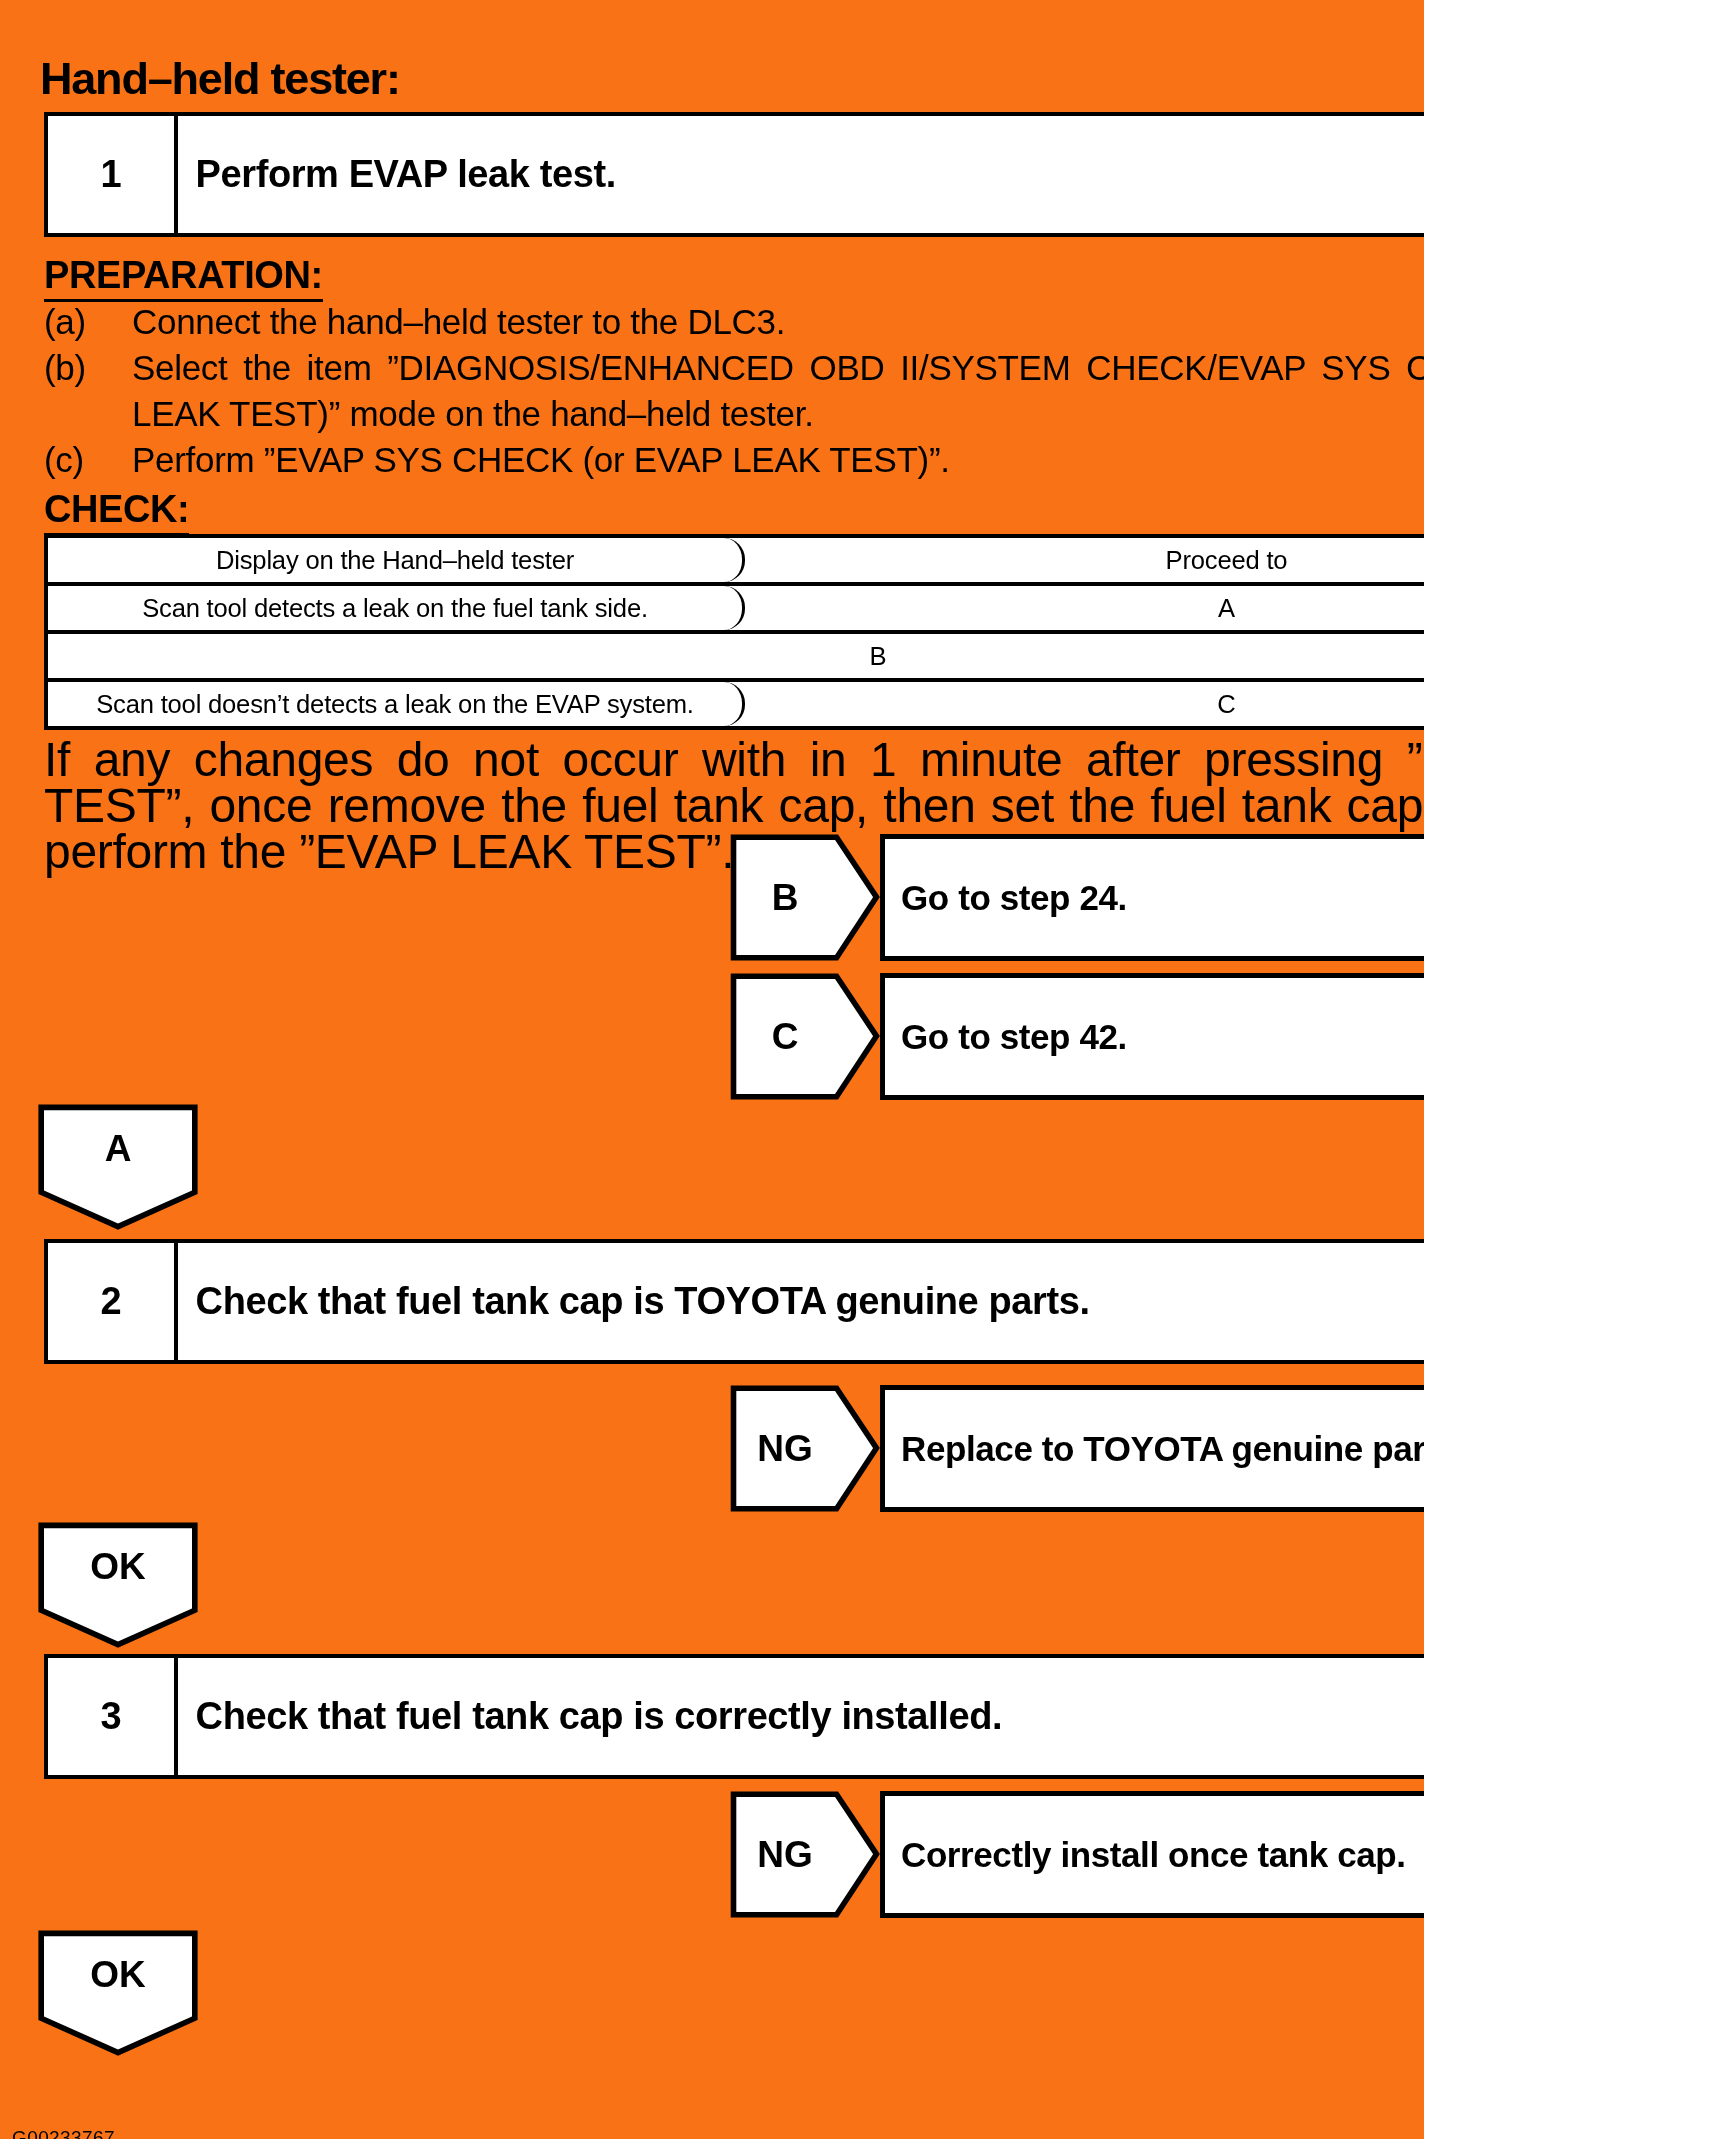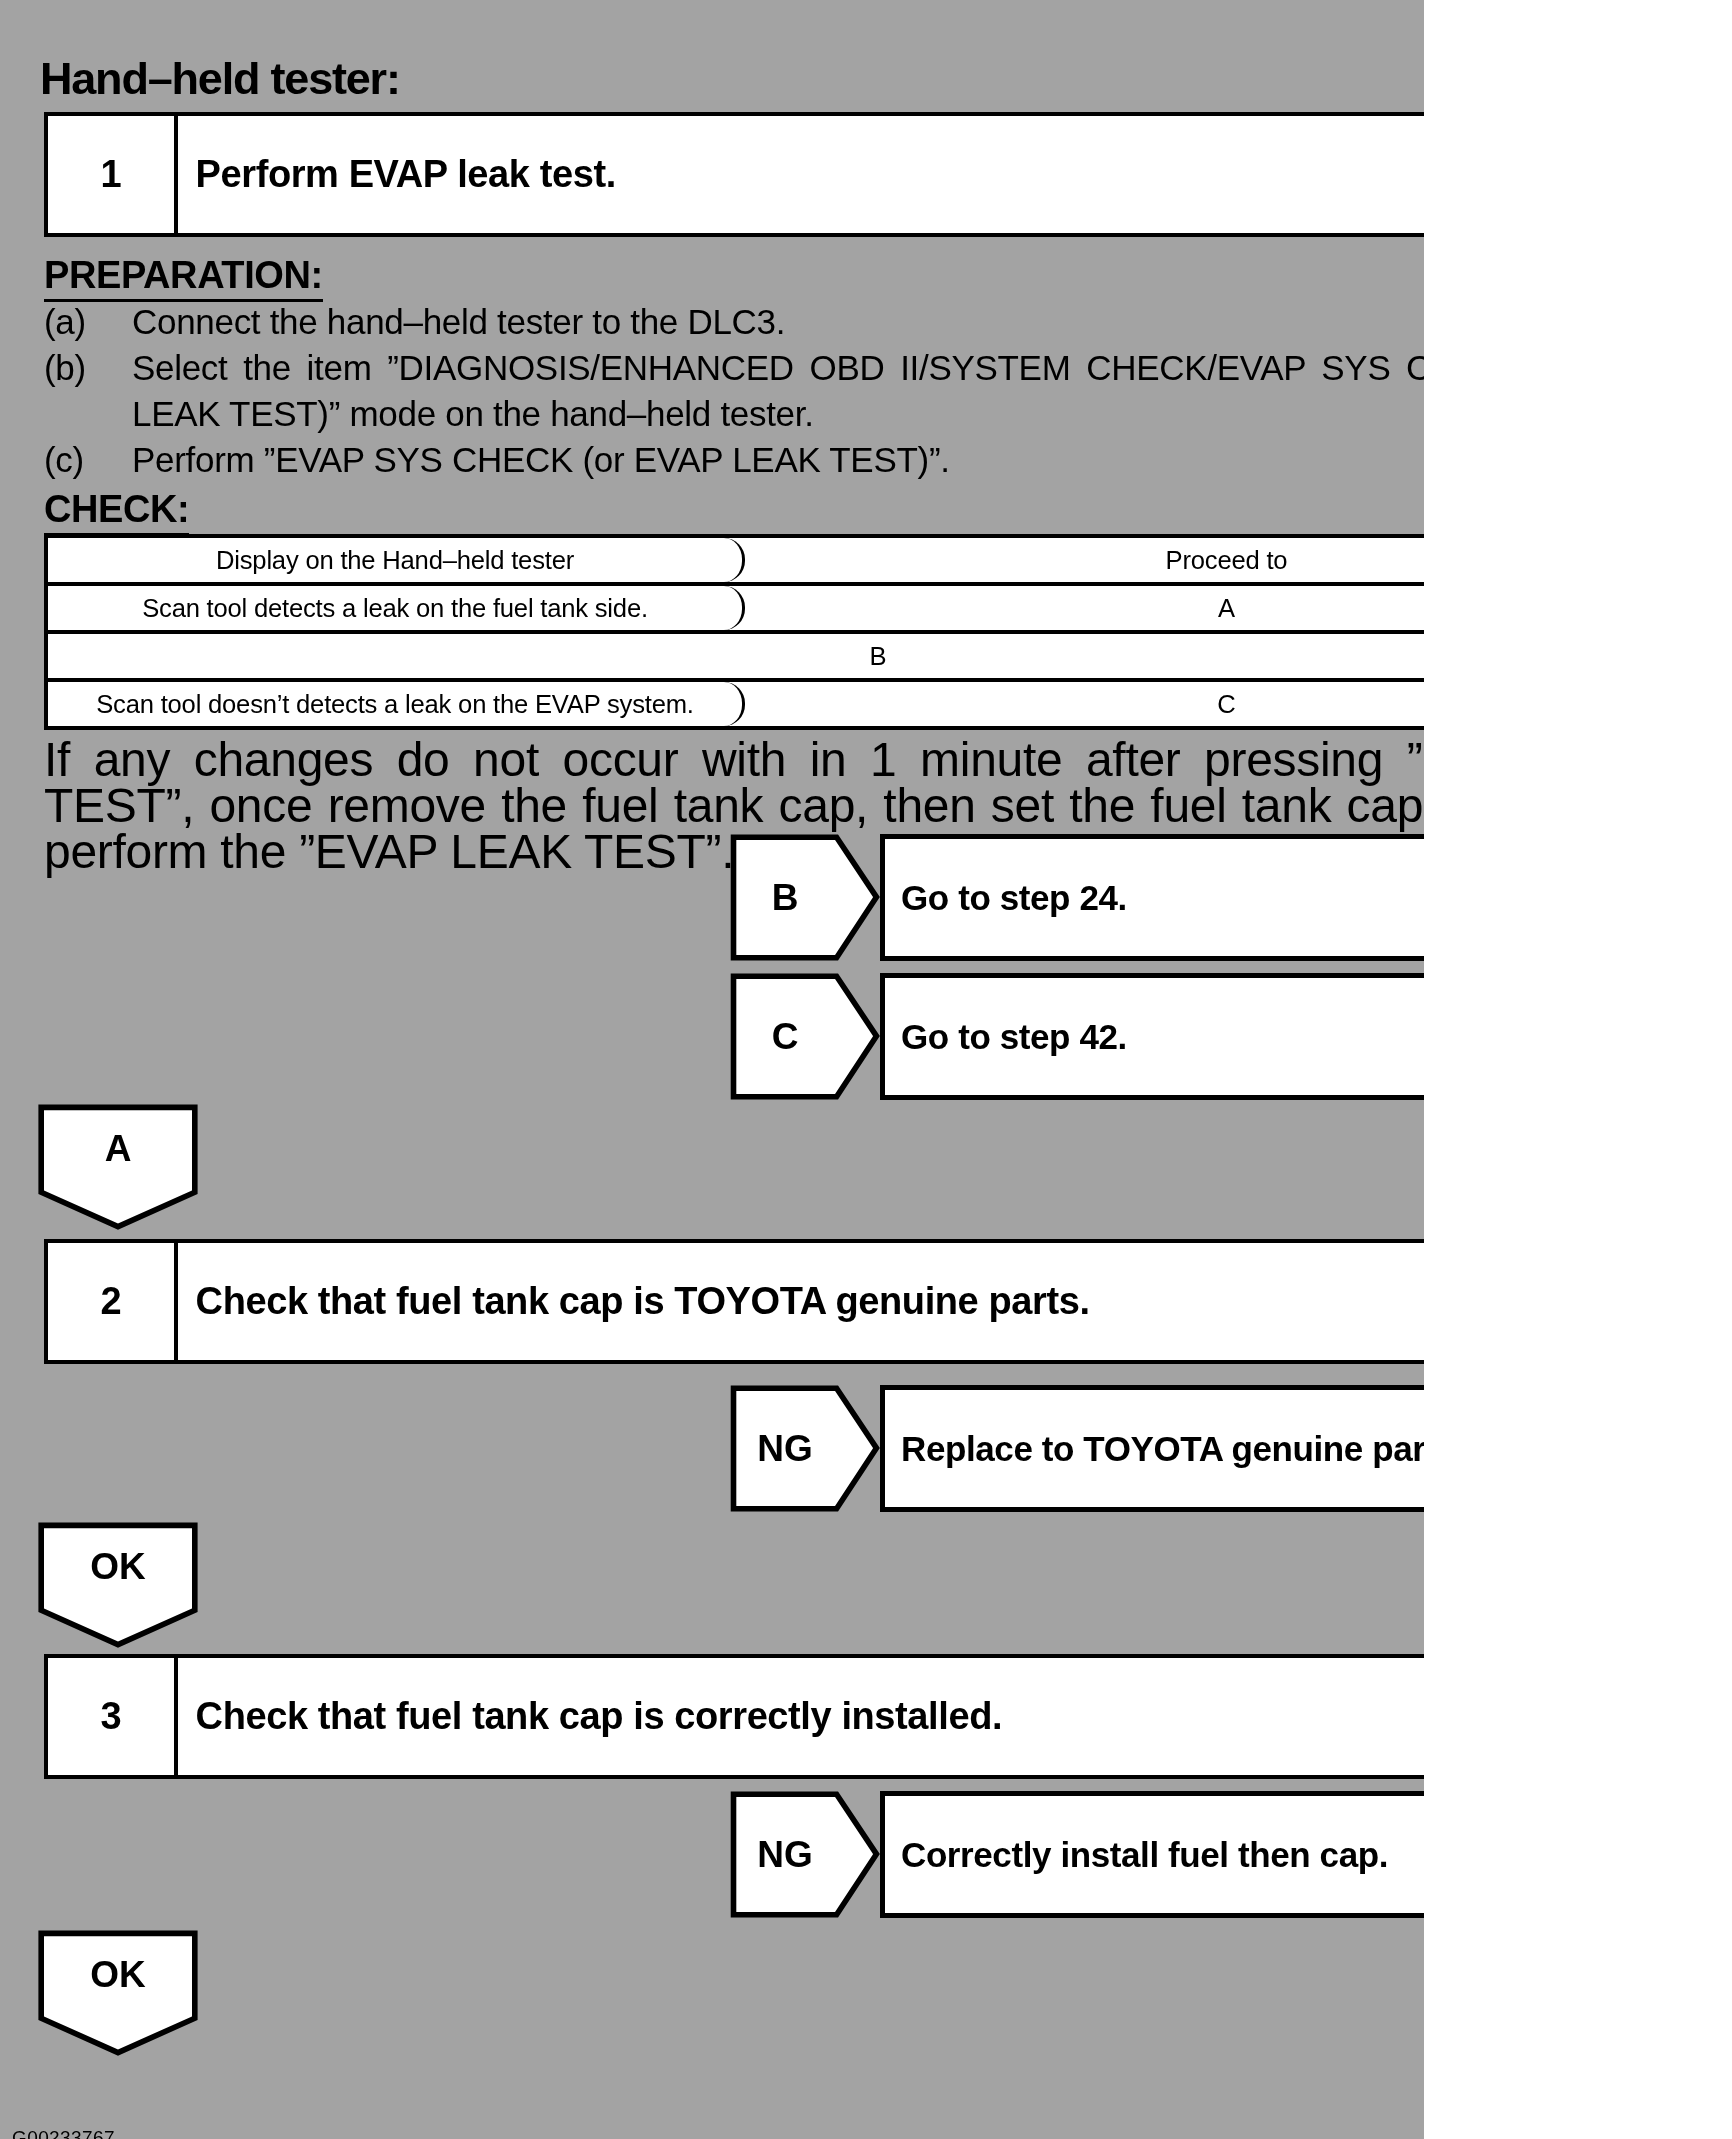--- a/index.html
+++ b/index.html
@@ -1,20 +1,20 @@
 <!DOCTYPE html>
 <html style="font-size:12.8px"><head>
 <meta charset="utf-8">
 <style>
   html, body { margin: 0; padding: 0; background: #ffffff; }
   .page {
     position: relative;
     width: 1424px;
     height: 2140px;
-    background: #a3a3a3;
+    background: #f97316;
     color: #000000;
     font-family: "Liberation Sans", sans-serif;
     overflow: hidden;
   }
   .abs { position: absolute; }
 
   
   .title {
     left: 40px; top: 53px;
     font-size: 45px; font-weight: bold; letter-spacing: -1.2px;
@@ -219,21 +219,21 @@
   </div>
 
   <div class="abs branch" style="top:1791px">
     <div class="tag">
       <svg width="150" height="127" viewBox="0 0 187 159">
         <polygon points="4,4 133,4 183,79 133,155 4,155"></polygon>
       </svg>
       <span class="tag-label">NG</span>
     </div>
     <div class="action-box">
-      <span>Correctly install fuel then cap.</span>
+      <span>Correctly install once tank cap.</span>
     </div>
   </div>
 
   <div class="abs connector" style="top:1930px">
     <svg width="160" height="126" viewBox="0 0 200 157">
       <polygon points="4,4 196,4 196,110 100,153 4,110"></polygon>
     </svg>
     <span class="connector-label">OK</span>
   </div>
 

